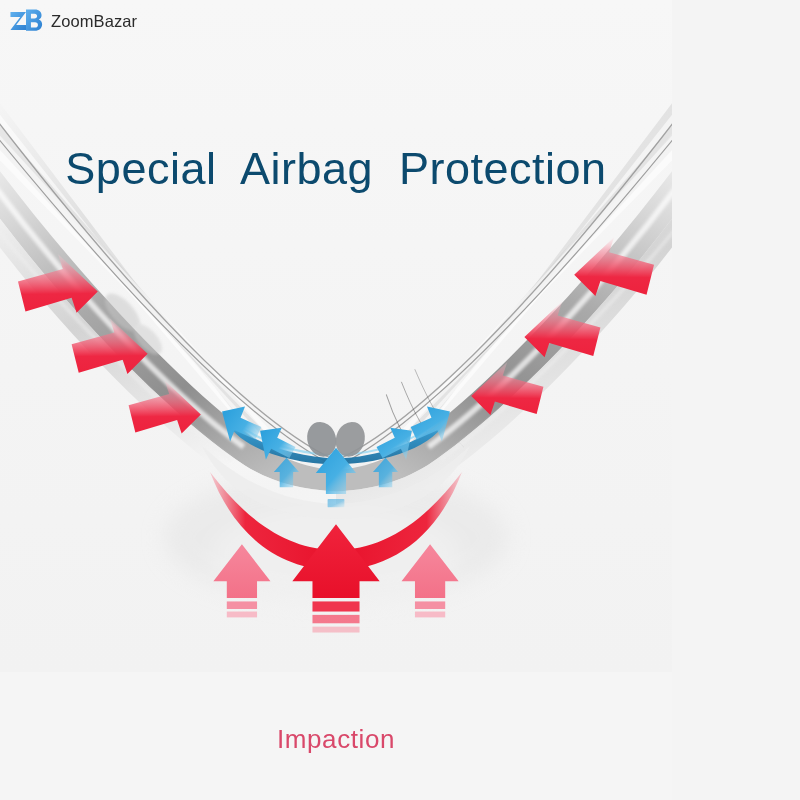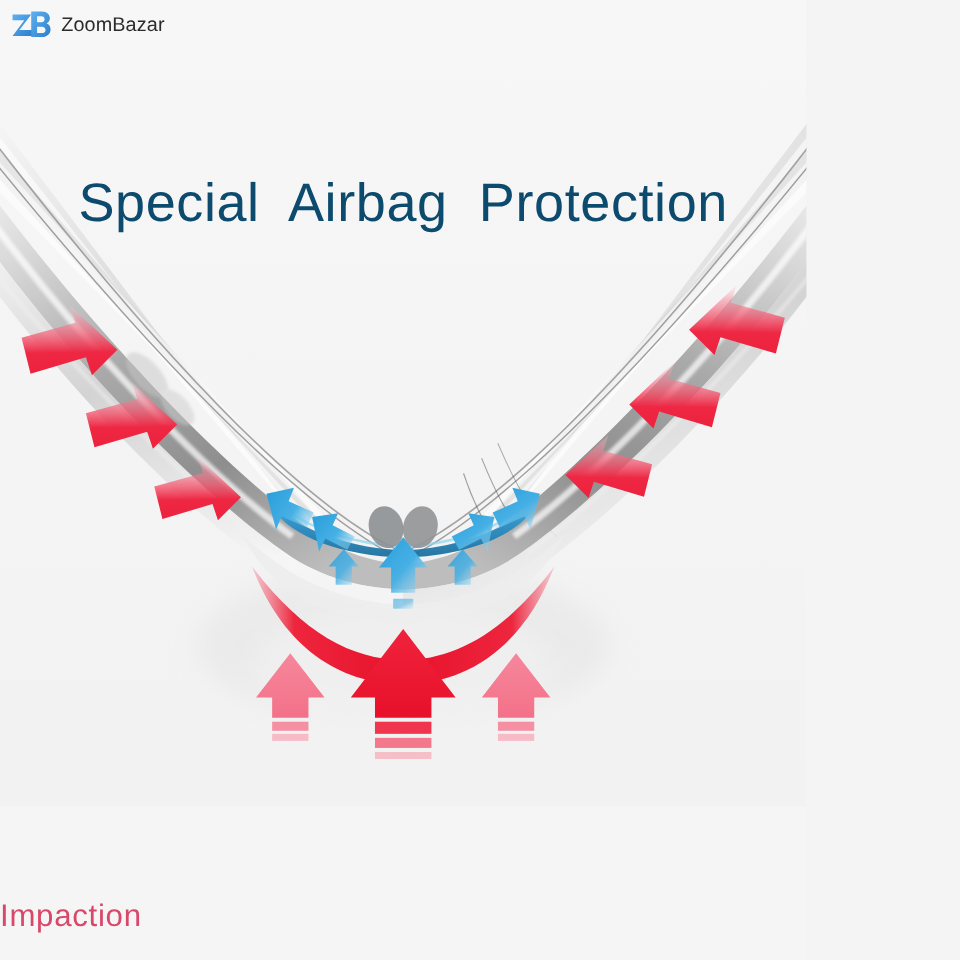--- a/index.html
+++ b/index.html
@@ -34,21 +34,22 @@
   .headline {
     position:absolute; top:143px; left:0; width:100%;
     text-align:center;
     font-size:45px; font-weight:400; color:#0c4a6e;
     letter-spacing:.5px; white-space:pre;
     z-index:35;
   }
 
   
   .caption {
-    position:absolute; top:748px; left:0; width:100%;
+    position:absolute; top:724px; left:0; width:100%;
+    text-align:center;
     font-size:26px; font-weight:400; color:#d9486a;
     letter-spacing:.6px;
     z-index:35;
   }
 </style>
 </head>
 <body>
 
 <div id="stage">
 

